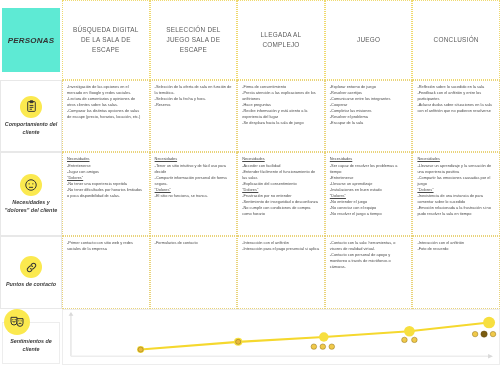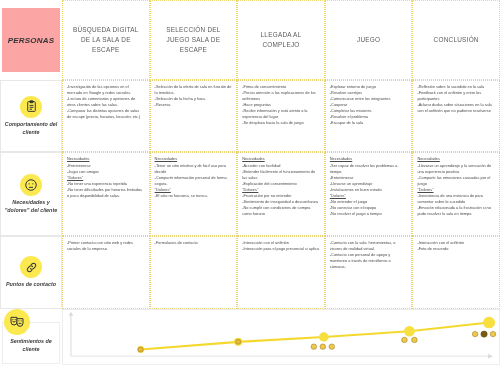--- a/index.html
+++ b/index.html
@@ -58,21 +58,21 @@
     color: #4a4a4a;
     overflow: hidden;
     word-wrap: break-word;
   }
 
   
   .header-row {
     height: 80px;
   }
   .personas-box {
-    background: #fca5a5;
+    background: #5eead4;
     width: 58px;
     height: 64px;
     display: flex;
     align-items: center;
     justify-content: center;
     font-style: italic;
     font-weight: bold;
     font-size: 8px;
     letter-spacing: .2px;
     color: #333;

